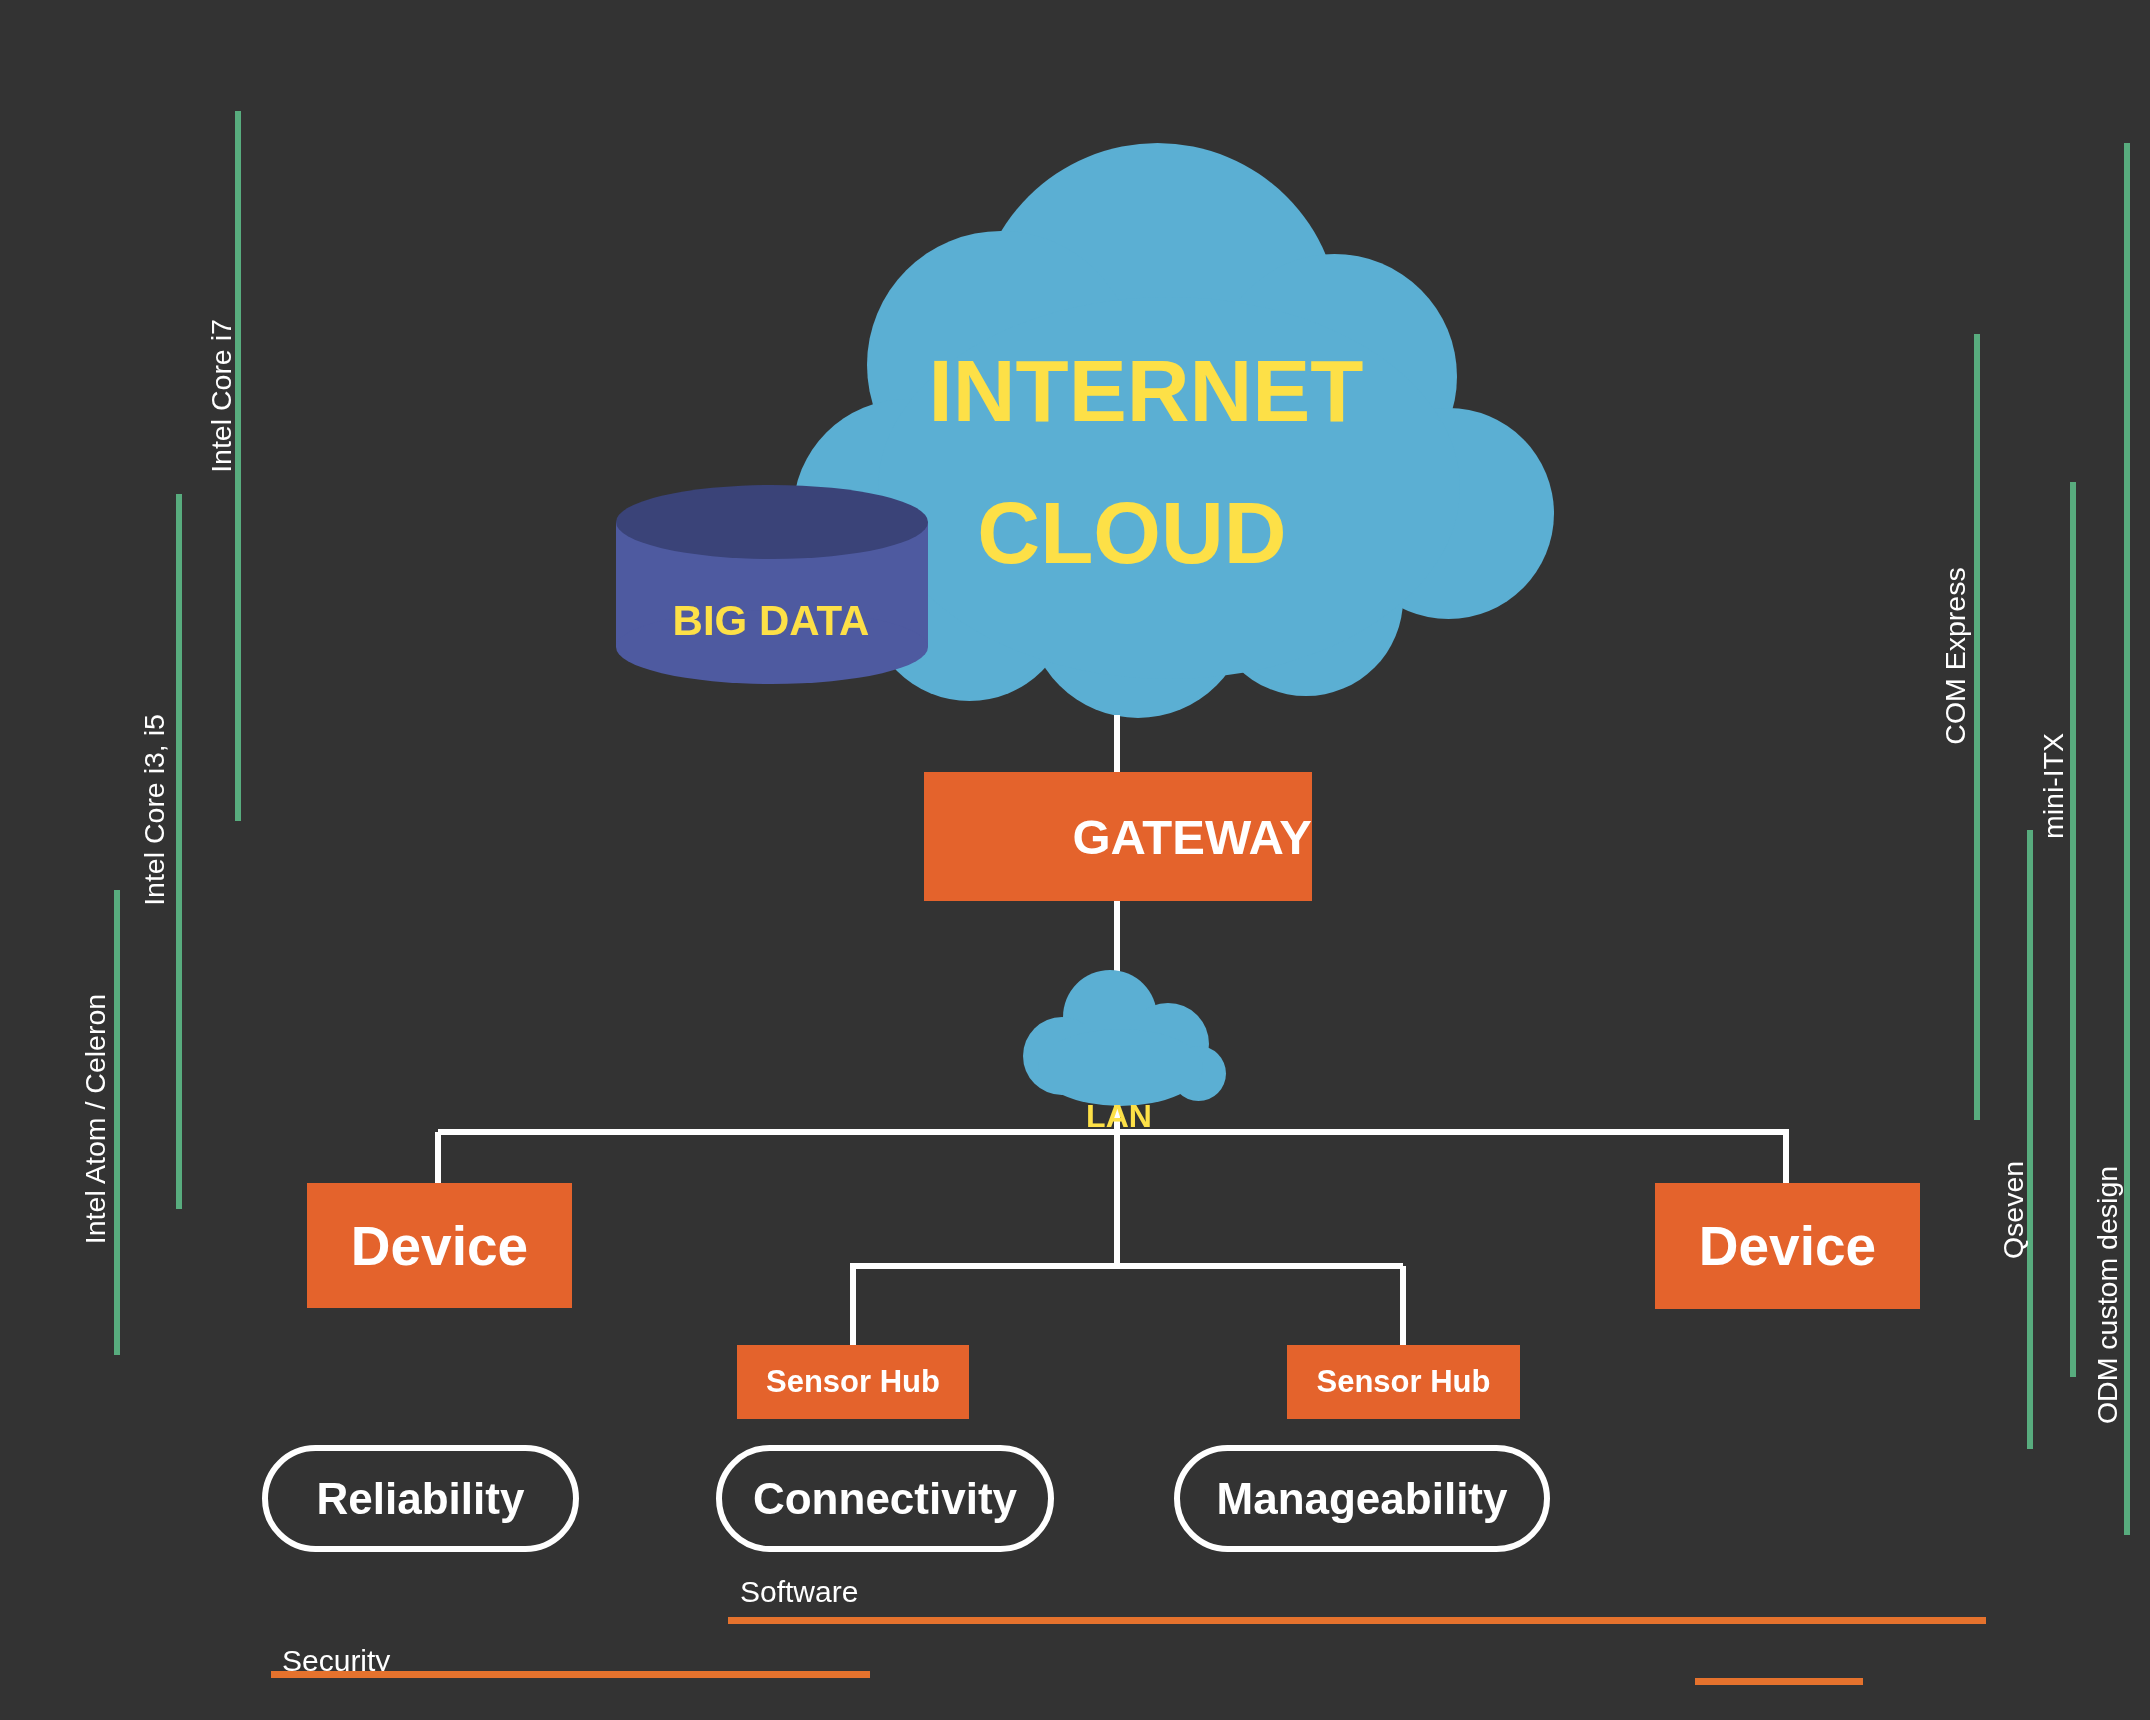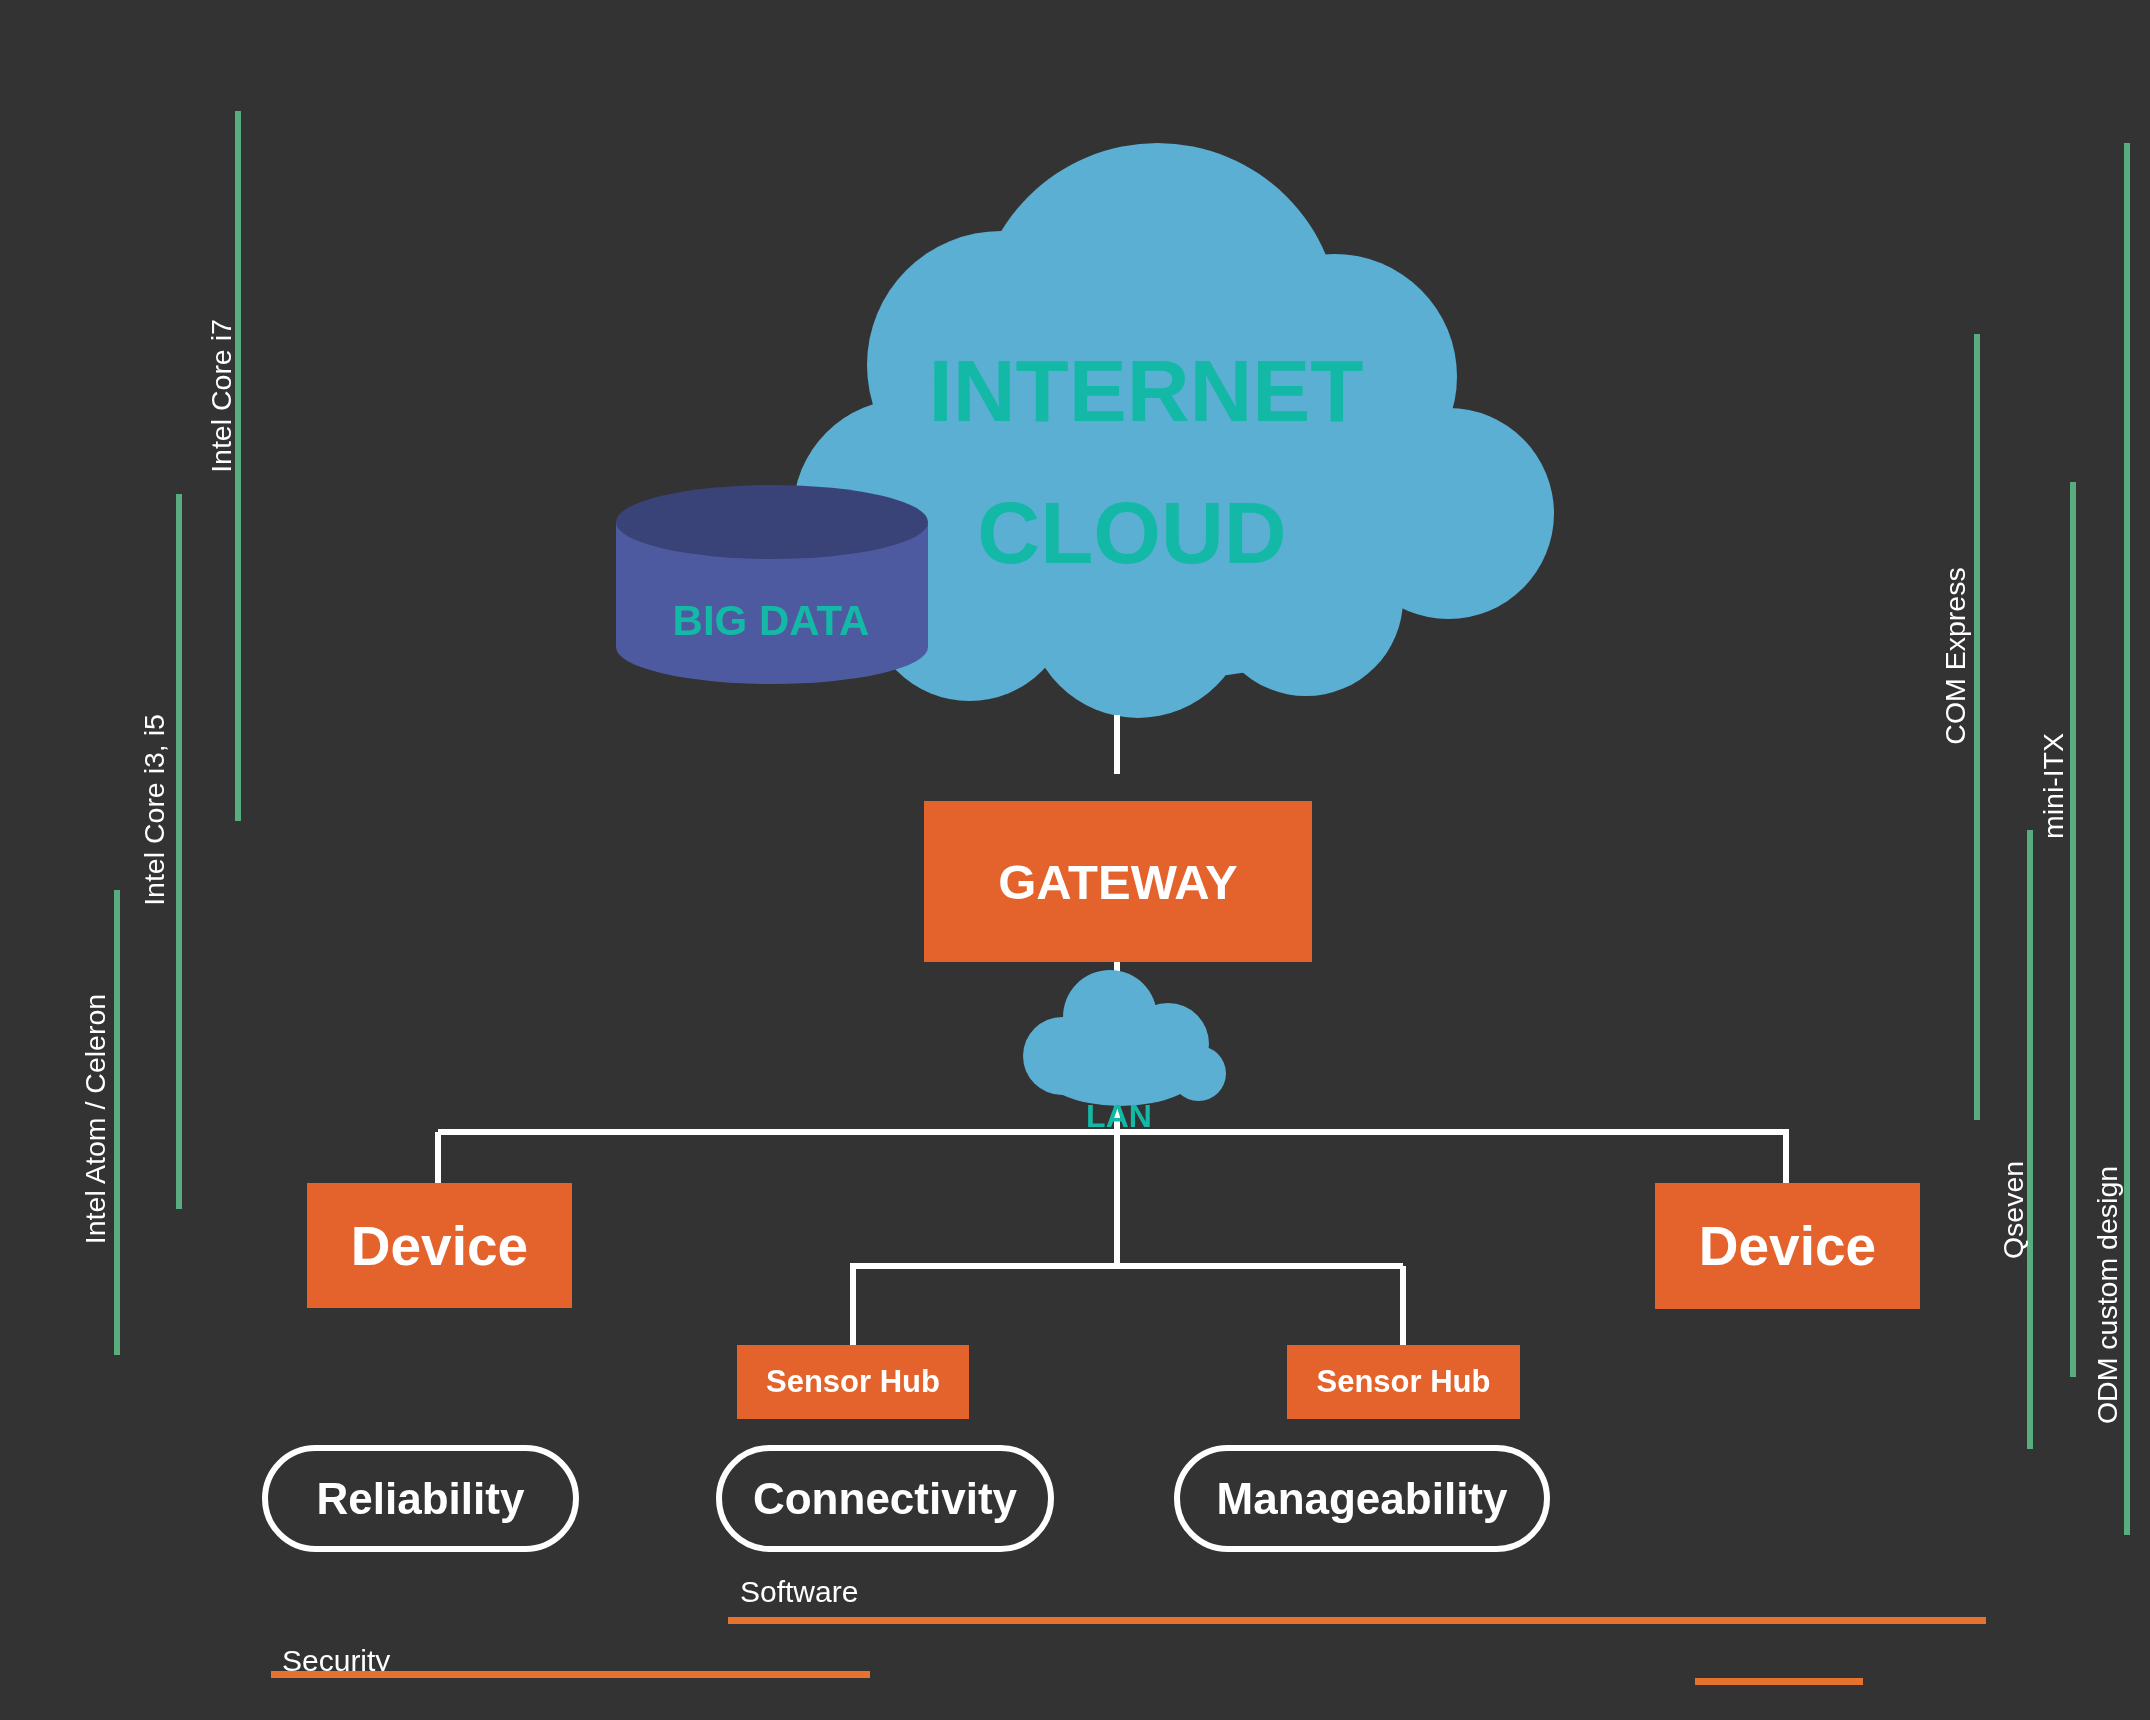--- a/index.html
+++ b/index.html
@@ -2,21 +2,21 @@
 <html style="font-size:9px"><head>
 <meta charset="utf-8">
 <style>
   html,body{margin:0;padding:0;background:#262626;}
   #stage{
     position:relative;width:2151px;height:1721px;overflow:hidden;
     background:var(--bg,#333333);
     font-family:"Liberation Sans", sans-serif;
   }
   .circ{position:absolute;border-radius:50%;background:var(--cloud,#5BAFD3);}
-  .cloud-text{position:absolute;color:#14b8a6;font-weight:bold;text-align:center;white-space:nowrap;
+  .cloud-text{position:absolute;color:#fde047;font-weight:bold;text-align:center;white-space:nowrap;
     transform:translate(-50%,-50%);}
   .vline{position:absolute;width:5.7px;background:#fff;}
   .hline{position:absolute;height:5.7px;background:#fff;}
   .gline{position:absolute;width:5.7px;background:var(--green,#58AC7E);}
   .oline{position:absolute;height:7.4px;background:var(--orangeline,#E5722D);}
   .obox{position:absolute;background:var(--orange,#E4632C);color:#fff;font-weight:bold;
     display:flex;align-items:center;justify-content:center;}
   .pill{position:absolute;top:1445px;height:107px;border:6.8px solid #fff;border-radius:54px;
     box-sizing:border-box;color:#fff;font-weight:bold;font-size:44px;
     display:flex;align-items:center;justify-content:center;background:transparent;}
@@ -55,21 +55,21 @@
   <div class="vline" style="left:1114px;top:715px;height:59px;"></div>
   <div class="vline" style="left:1114px;top:900px;height:78px;"></div>
   <div class="vline" style="left:1114px;top:1101px;height:168px;"></div>
   <div class="hline" style="left:438px;top:1129px;width:1351px;"></div>
   <div class="vline" style="left:435px;top:1132px;height:55px;"></div>
   <div class="vline" style="left:1783px;top:1132px;height:55px;"></div>
   <div class="hline" style="left:850px;top:1263px;width:553px;"></div>
   <div class="vline" style="left:850px;top:1266px;height:83px;"></div>
   <div class="vline" style="left:1400px;top:1266px;height:83px;"></div>
 
-  <div class="obox" style="left:924px;top:801px;width:388px;height:161px;font-size:49px;">
+  <div class="obox" style="left:924px;top:772px;width:388px;height:129px;font-size:49px;justify-content:flex-end;">
     <span>GATEWAY</span>
   </div>
 
   <div>
     <div class="circ" style="left:1063px;top:970px;width:94px;height:94px;"></div>
     <div class="circ" style="left:1023px;top:1017px;width:78px;height:78px;"></div>
     <div class="circ" style="left:1127px;top:1003px;width:82px;height:82px;"></div>
     <div class="circ" style="left:1171px;top:1046px;width:55px;height:55px;"></div>
     <div class="circ" style="left:1038px;top:1029px;width:165px;height:77px;"></div>
   </div>

